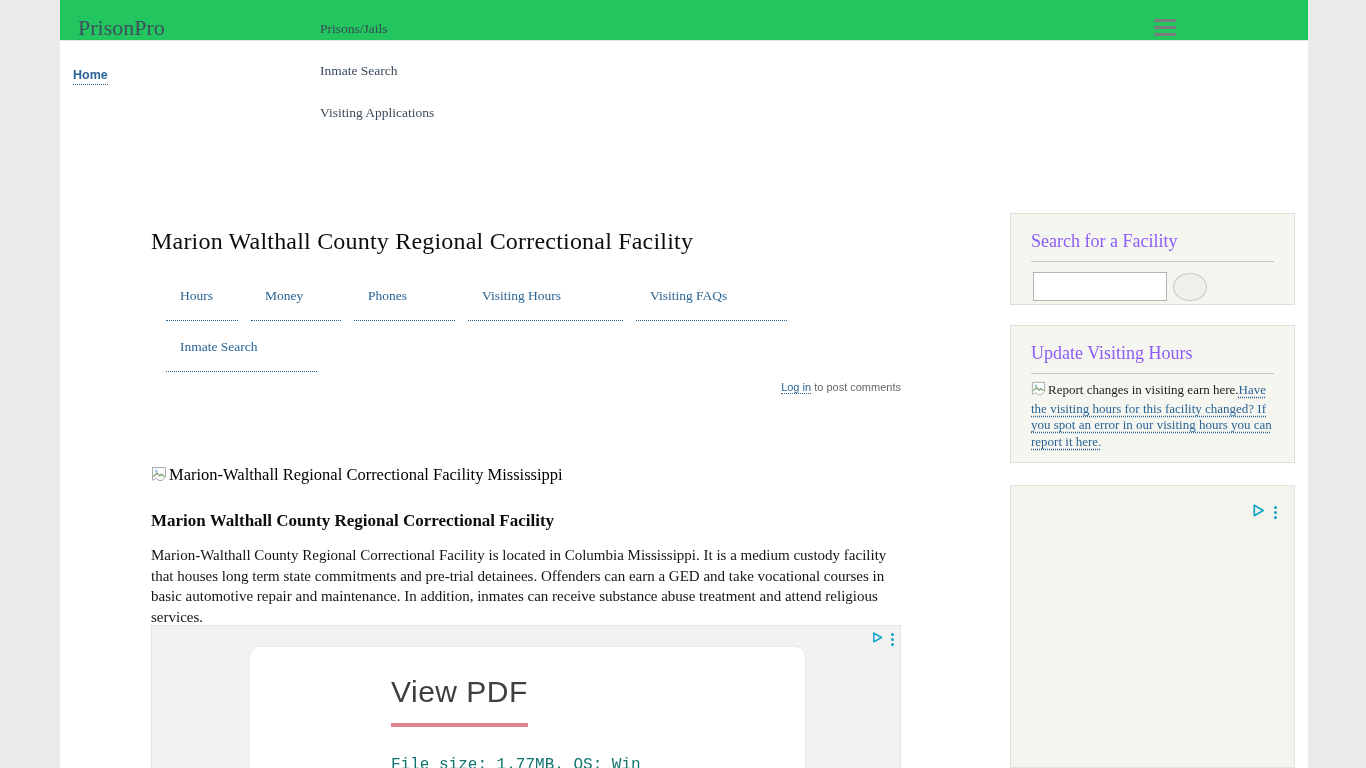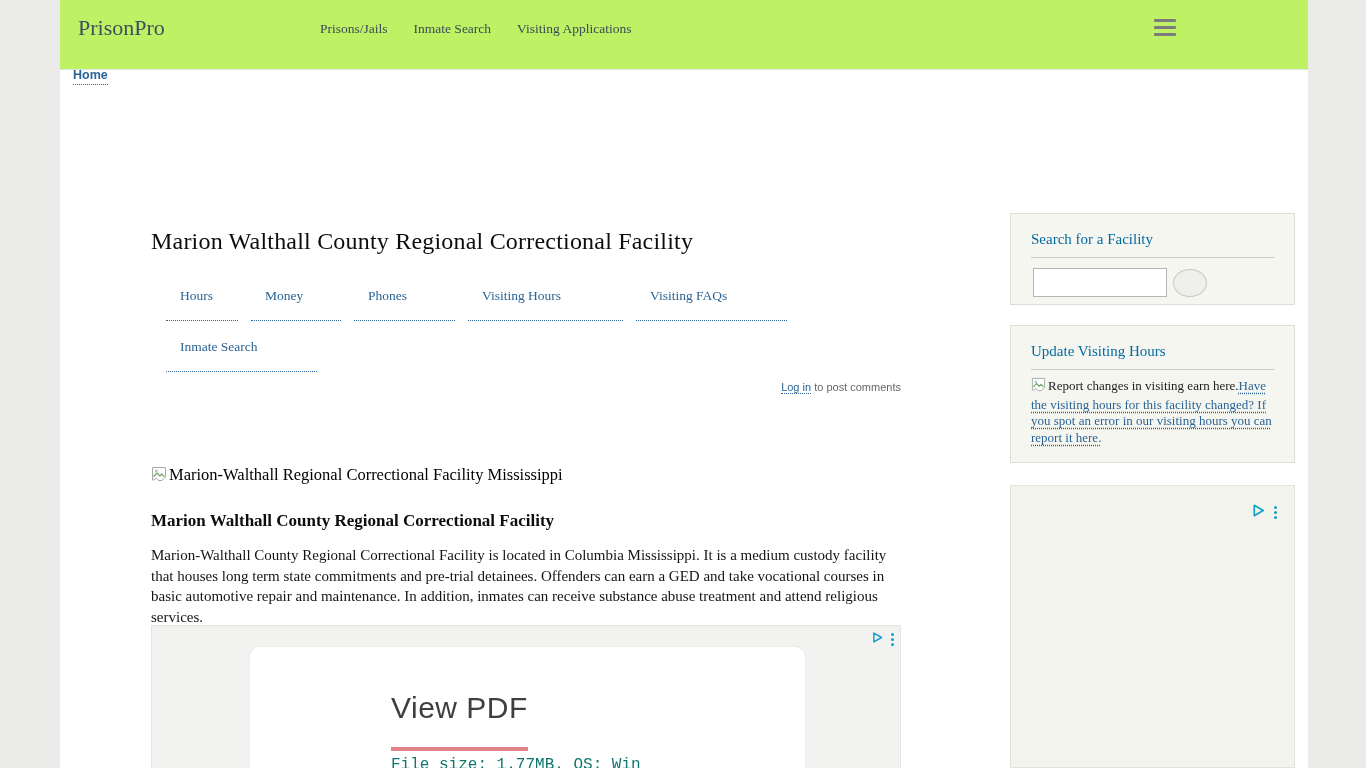--- a/index.html
+++ b/index.html
@@ -15,37 +15,38 @@
     width: 1248px;
     height: 768px;
     background: #ffffff;
     overflow: hidden;
   }
 
   
   .site-header {
     position: absolute;
     top: 0; left: 0; right: 0;
-    height: 70px;
-    background: #bef264;
+    height: 41px;
+    background: #22c55e;
     border-bottom: 1px solid #e3e3e1;
   }
   .brand {
     position: absolute;
     left: 18px; top: 15px;
     font-family: "Liberation Serif", serif;
     font-size: 22px;
     color: #3e4e5e;
     text-decoration: none;
   }
   .main-nav {
     position: absolute;
     left: 260px; top: 21px;
     display: flex;
     gap: 26px;
+    flex-direction: column;
   }
   .main-nav a {
     font-family: "Liberation Serif", serif;
     font-size: 13.5px;
     color: #3a4a58;
     text-decoration: none;
     white-space: nowrap;
   }
   .hamburger {
     position: absolute;
@@ -181,26 +182,26 @@
     position: absolute;
     left: 98px; top: 21px;
     width: 555px;
     height: 190px;
     background: #ffffff;
     border-radius: 10px;
     box-shadow: 0 0 0 1px #ececeb;
   }
   .ad-headline {
     position: absolute;
-    left: 141px; top: 44px;
+    left: 141px; top: 28px;
     font-family: "Liberation Sans", sans-serif;
     font-size: 30px;
     color: #3f3f3f;
     text-decoration: none;
-    padding-bottom: 22px;
+    padding-bottom: 14px;
     border-bottom: 4px solid #e2828b;
     letter-spacing: 0.5px;
   }
   .ad-details {
     position: absolute;
     left: 141px; top: 82px;
     font-family: Liberation Mono, monospace;
     font-size: 16px;
     color: #0f766e;
     margin-top: 27px;
@@ -209,23 +210,23 @@
   
   .side-box {
     position: absolute;
     left: 950px;
     width: 285px;
     background: #f6f6f1;
     border: 1px solid #dededmisc;
     border: 1px solid #deded6;
   }
   .side-box .box-title {
-    font-size: 15px;
+    font-size: 18px;
     font-weight: normal;
-    color: #0369a1;
+    color: #8b5cf6;
     padding: 17px 20px 9px 20px;
   }
   .side-box .rule {
     border: none;
     border-top: 1px solid #c9c9c1;
     margin: 0 20px;
   }
   .search-box { top: 213px; height: 92px; }
   .search-row {
     display: flex;

